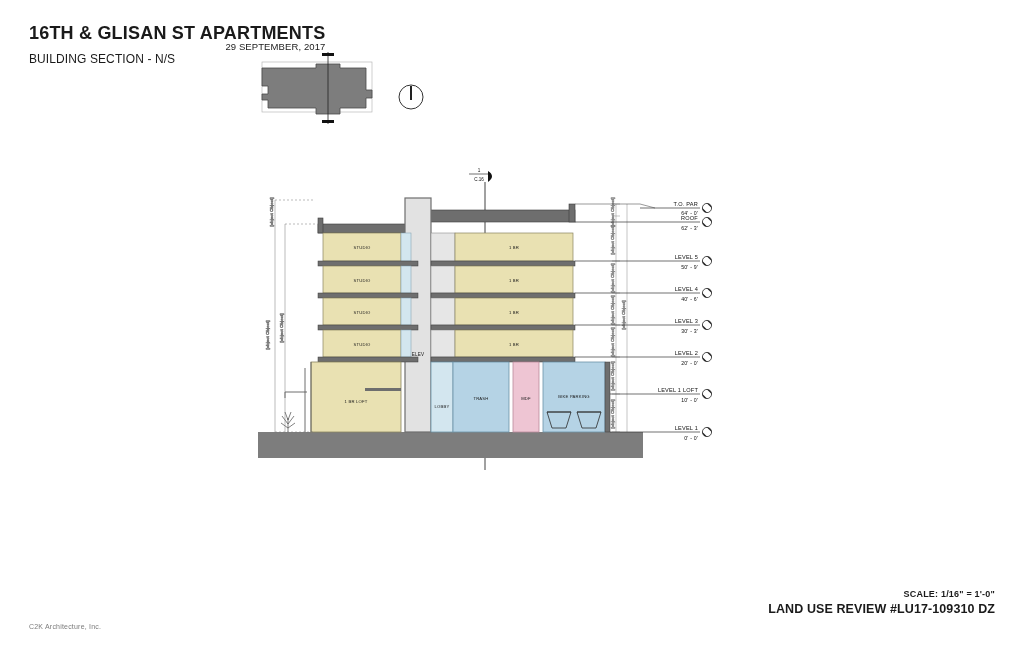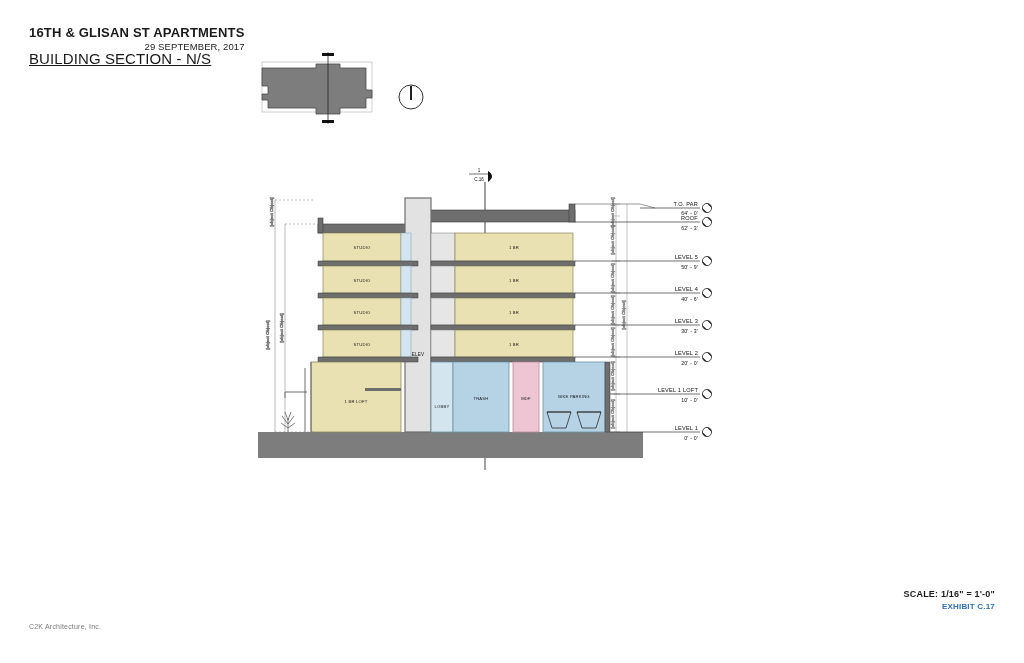--- a/index.html
+++ b/index.html
@@ -5,23 +5,23 @@
   html,body{margin:0;padding:0;}
   body{
     width:1024px;height:663px;background:#ffffff;
     font-family:"Liberation Sans",sans-serif;
     color:#1a1a1a;position:relative;overflow:hidden;
   }
   .sheet{position:absolute;inset:0;}
 
   
   .titleblock{position:absolute;left:29px;top:26px;}
-  .tb-title{font-size:13px;font-weight:700;letter-spacing:.2px;line-height:14px;}
+  .tb-title{font-size:18px;font-weight:700;letter-spacing:.2px;line-height:14px;}
   .tb-date{font-size:9.5px;line-height:12px;margin-top:1px;letter-spacing:.1px;text-align:right;}
-  .tb-sub{font-size:15px;line-height:12px;letter-spacing:.1px;text-decoration:underline;}
+  .tb-sub{font-size:12px;line-height:12px;letter-spacing:.1px;}
 
   
   .keyplan{position:absolute;left:256px;top:50px;width:130px;height:78px;}
   .kp-svg{display:block;}
   .northarrow{position:absolute;left:396px;top:82px;width:30px;height:30px;}
 
   
   .section{position:absolute;left:255px;top:160px;width:470px;height:310px;}
   .sec-svg{display:block;}
 
@@ -307,16 +307,16 @@
       </g>
     </g>
 
   </svg>
   </div>
 
   <div class="credit">C2K Architecture, Inc.</div>
 
   <div class="footer">
     <div class="ft-scale">SCALE: 1/16" = 1'-0"</div>
-    <div class="ft-ex">EXHIBIT C.17</div>
+    <div class="ft-lur">LAND USE REVIEW #LU17-109310 DZ</div>
   </div>
 
 </div>
 
 </body></html>

